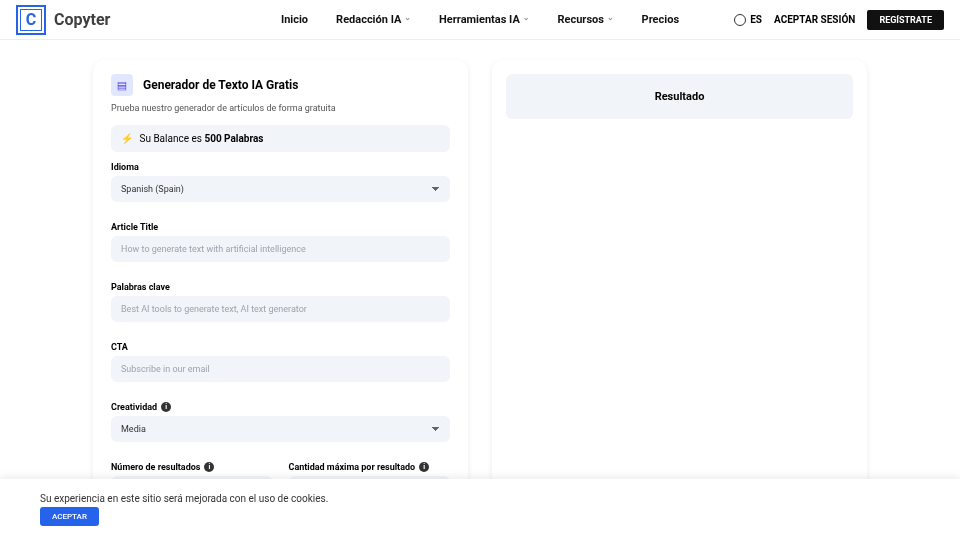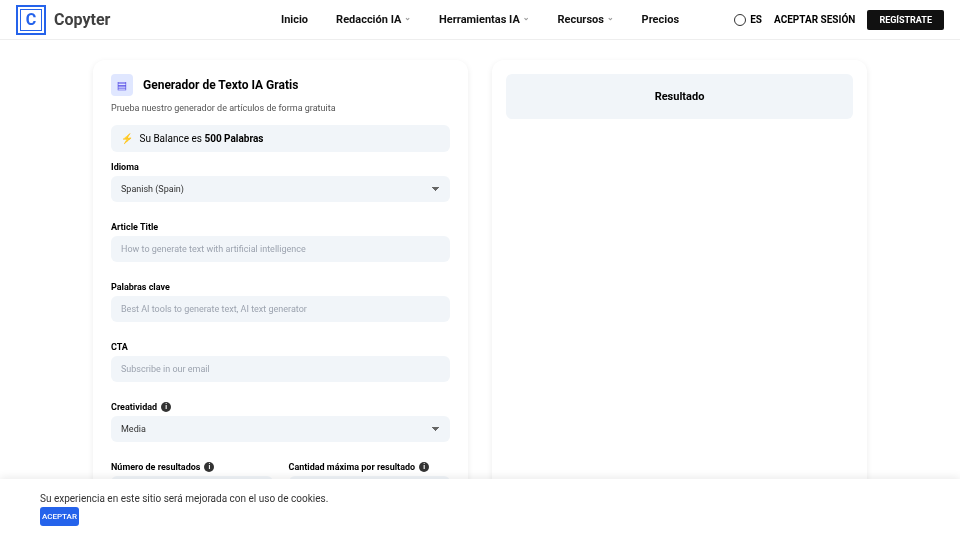--- a/index.html
+++ b/index.html
@@ -31,21 +31,21 @@
 .info{width:10px;height:10px;background:#333;color:#fff;border-radius:50%;display:inline-flex;align-items:center;justify-content:center;font-size:7px;font-weight:700}
 .field,.select{width:100%;background:#f1f5f9;border:none;border-radius:6px;padding:8px 10px;font-size:9px;color:#333;margin-bottom:20px;outline:none}
 .select{appearance:none;background-image:linear-gradient(45deg,transparent 50%,#666 50%),linear-gradient(135deg,#666 50%,transparent 50%);background-position:calc(100% - 14px) 11px,calc(100% - 10px) 11px;background-size:4px 4px,4px 4px;background-repeat:no-repeat}
 .field::placeholder{color:#9ca3af}
 .row{display:flex;gap:16px}
 .col{flex:1}
 .gen-btn{background:#2563eb;color:#fff;border:none;border-radius:20px;padding:10px 28px;font-size:11px;font-weight:500;cursor:pointer;display:block;margin:4px auto 2px}
 .result-head{background:#f1f5f9;border-radius:6px;padding:16px;text-align:center;font-size:11px;font-weight:700;margin:14px}
 .cookie{position:absolute;bottom:0;left:0;right:0;background:#fff;padding:14px 40px;box-shadow:0 -2px 8px rgba(0,0,0,0.08)}
 .cookie-text{font-size:10px;color:#333;margin-bottom:0}
-.cookie-btn{background:#2563eb;color:#fff;border:none;border-radius:3px;padding:5px 2px;font-size:8px;font-weight:500;cursor:pointer}
+.cookie-btn{background:#2563eb;color:#fff;border:none;border-radius:3px;padding:5px 12px;font-size:8px;font-weight:500;cursor:pointer}
 </style>
 </head>
 <body>
 
 <div class="header">
   <div class="logo-area">
     <div class="logo-box">C</div>
     <span class="brand">Copyter</span>
   </div>
   <div class="nav">

